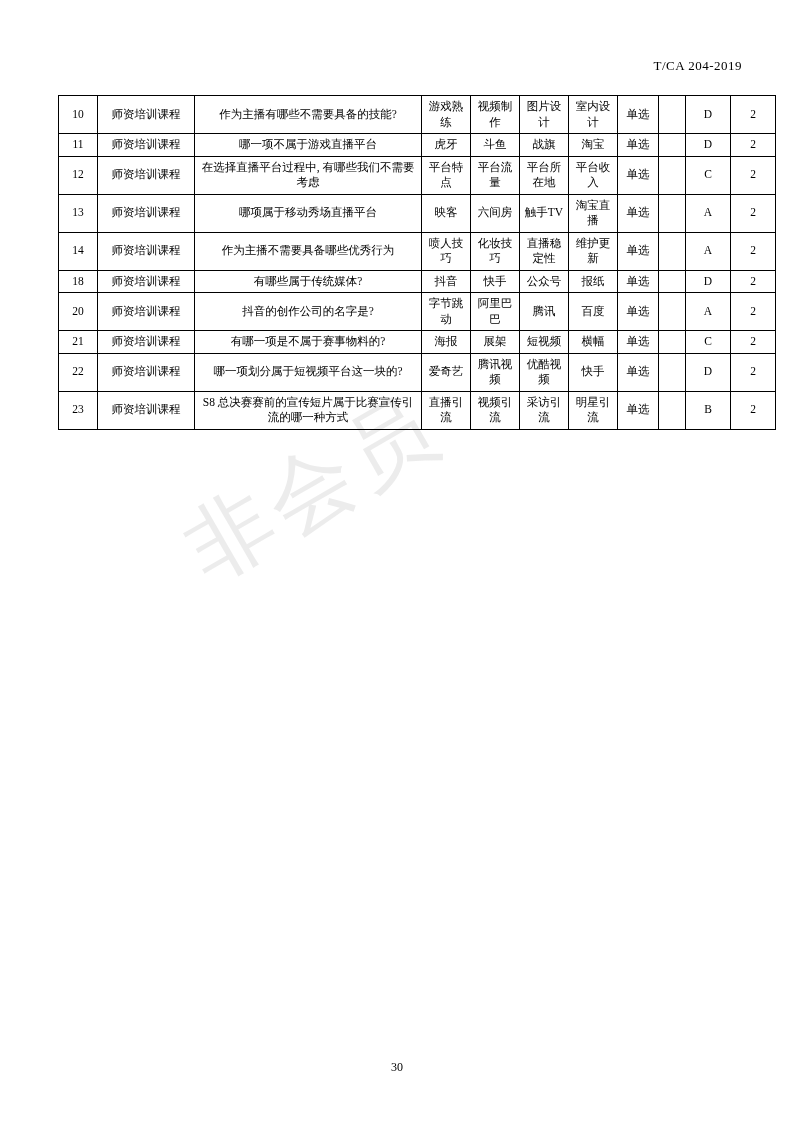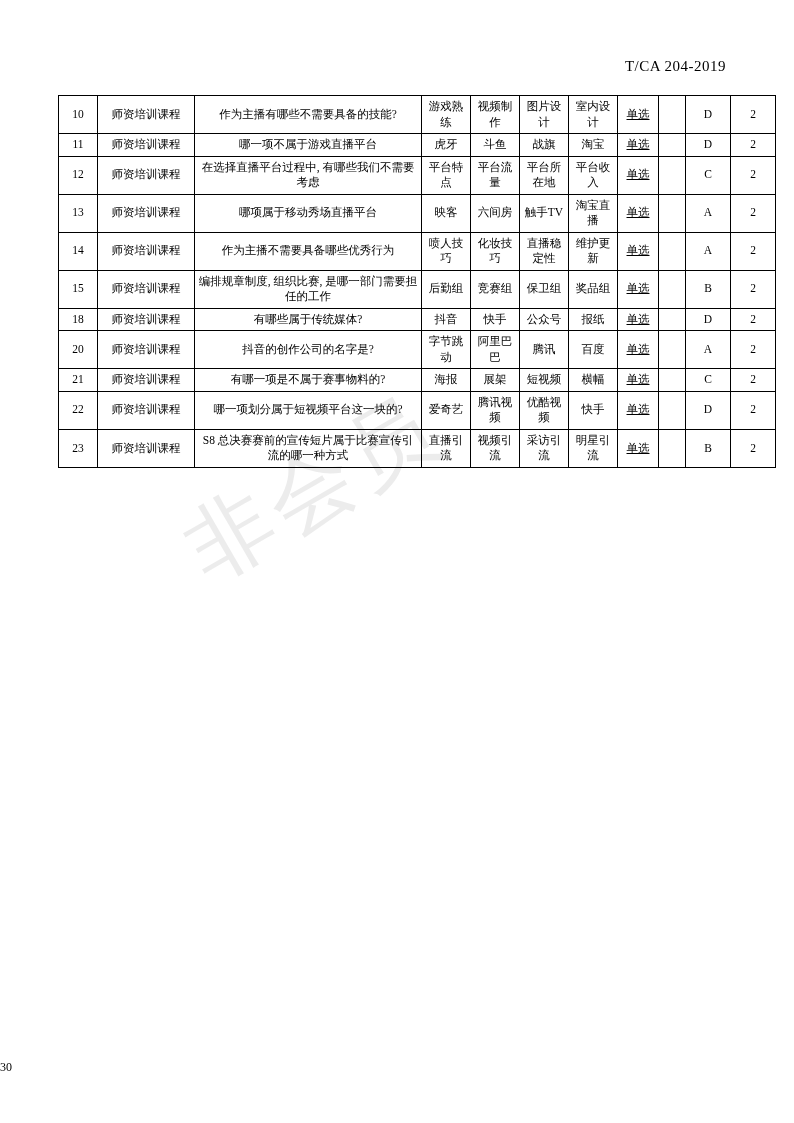--- a/index.html
+++ b/index.html
@@ -13,22 +13,22 @@
     background: #ffffff;
     position: relative;
     box-sizing: border-box;
     font-family: "Liberation Serif", "DejaVu Serif", serif;
     color: #000;
     overflow: hidden;
   }
   .header {
     position: absolute;
     top: 58px;
-    right: 68px;
-    font-size: 15px;
+    right: 52px;
+    font-size: 13px;
     letter-spacing: 0.5px;
     font-family: "Liberation Serif", serif;
   }
   .table-wrap {
     position: absolute;
     top: 95px;
     left: 58px;
     width: 678px;
   }
   table.qtable {
@@ -42,21 +42,21 @@
     line-height: 1.35;
     text-align: center;
     vertical-align: middle;
     padding: 3px 2px;
     font-family: "Liberation Serif", "DejaVu Serif", serif;
   }
   td.c-no      { width: 34px; }
   td.c-course  { width: 92px; }
   td.c-q       { width: 222px; text-align: center; padding: 4px 6px; }
   td.c-opt     { width: 44px; font-size: 11px; line-height: 1.3; margin-left: 12px; }
-  td.c-type    { width: 36px; font-size: 11px; line-height: 1.3; text-decoration: underline;}
+  td.c-type    { width: 36px; font-size: 11px; line-height: 1.3;}
   td.c-blank   { width: 22px; }
   td.c-ans     { width: 40px; }
   td.c-score   { width: 40px; }
 
   .watermark {
     position: absolute;
     left: 175px;
     top: 430px;
     font-size: 86px;
     color: rgba(150,150,150,0.18);
@@ -65,21 +65,21 @@
     letter-spacing: 6px;
     pointer-events: none;
     white-space: nowrap;
     user-select: none;
   }
   .page-number {
     position: absolute;
     bottom: 48px;
     left: 0;
     width: 100%;
-    text-align: left;
+    text-align: center;
     font-size: 12px;
     font-family: "Liberation Serif", serif;
   }
 </style>
 </head>
 <body>
 
 <div class="page">
 
   <div class="header">T/CA 204-2019</div>
@@ -148,33 +148,20 @@
             <td class="c-opt">喷人技巧</td>
             <td class="c-opt">化妆技巧</td>
             <td class="c-opt">直播稳定性</td>
             <td class="c-opt">维护更新</td>
             <td class="c-type">单选</td>
             <td class="c-blank"></td>
             <td class="c-ans">A</td>
             <td class="c-score">2</td>
           </tr>
           <tr>
-            <td class="c-no">15</td>
-            <td class="c-course">师资培训课程</td>
-            <td class="c-q">编排规章制度, 组织比赛, 是哪一部门需要担任的工作</td>
-            <td class="c-opt">后勤组</td>
-            <td class="c-opt">竞赛组</td>
-            <td class="c-opt">保卫组</td>
-            <td class="c-opt">奖品组</td>
-            <td class="c-type">单选</td>
-            <td class="c-blank"></td>
-            <td class="c-ans">B</td>
-            <td class="c-score">2</td>
-          </tr>
-          <tr>
             <td class="c-no">18</td>
             <td class="c-course">师资培训课程</td>
             <td class="c-q">有哪些属于传统媒体?</td>
             <td class="c-opt">抖音</td>
             <td class="c-opt">快手</td>
             <td class="c-opt">公众号</td>
             <td class="c-opt">报纸</td>
             <td class="c-type">单选</td>
             <td class="c-blank"></td>
             <td class="c-ans">D</td>

